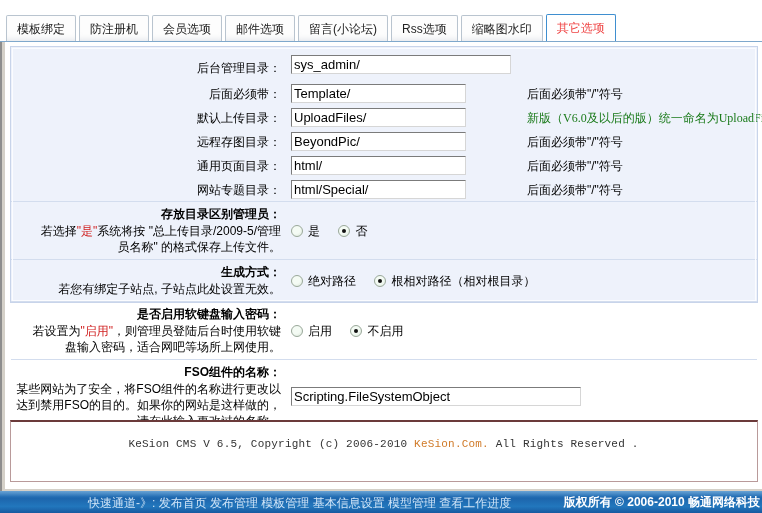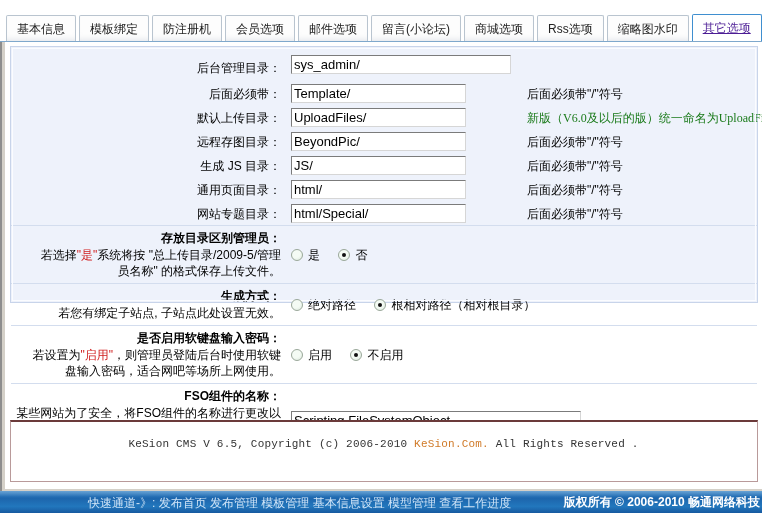--- a/index.html
+++ b/index.html
@@ -40,23 +40,22 @@
     border-bottom: none;
     border-radius: 2px 2px 0 0;
     white-space: nowrap;
     cursor: pointer;
     box-shadow: inset 0 -7px 7px -6px rgba(170,180,195,0.45);
   }
   .tab.active {
     background: #ffffff;
     border-color: #3f8fd0;
     border-bottom: 1px solid #ffffff;
-    color: #4c1d95;
+    color: #ef4444;
     box-shadow: none;
-    text-decoration: underline;
   }
   .tabline {
     position: absolute;
     left: 0; top: 41px;
     width: 762px;
     height: 1px;
     background: #7fa8cc;
   }
 
   
@@ -228,27 +227,25 @@
     width: 757px; height: 2px;
     background: #d4d0c8;
   }
 </style>
 </head>
 <body>
 
 <div id="screen">
 
   <div class="tabbar">
-    <div class="tab">基本信息</div>
     <div class="tab">模板绑定</div>
     <div class="tab">防注册机</div>
     <div class="tab">会员选项</div>
     <div class="tab">邮件选项</div>
     <div class="tab">留言(小论坛)</div>
-    <div class="tab">商城选项</div>
     <div class="tab">Rss选项</div>
     <div class="tab">缩略图水印</div>
     <div class="tab active">其它选项</div>
   </div>
   <div class="tabline"></div>
 
   <div class="winleft"></div>
   <div class="panelwrap"></div>
 
   <div class="panel">
@@ -294,31 +291,20 @@
           <span class="lab">远程存图目录：</span>
         </td>
         <td class="fldcol">
           <input class="txt w175" value="BeyondPic/" style="">
         </td>
         <td>
           <span class="hint">后面必须带"/"符号</span>
         </td>
       </tr>
 
-      <tr>
-        <td class="labcol" style="height:24px;">
-          <span class="lab">生成 JS 目录：</span>
-        </td>
-        <td class="fldcol">
-          <input class="txt w175" value="JS/" style="">
-        </td>
-        <td>
-          <span class="hint">后面必须带"/"符号</span>
-        </td>
-      </tr>
 
       <tr>
         <td class="labcol" style="height:24px;">
           <span class="lab">通用页面目录：</span>
         </td>
         <td class="fldcol">
           <input class="txt w175" value="html/" style="">
         </td>
         <td>
           <span class="hint">后面必须带"/"符号</span>

